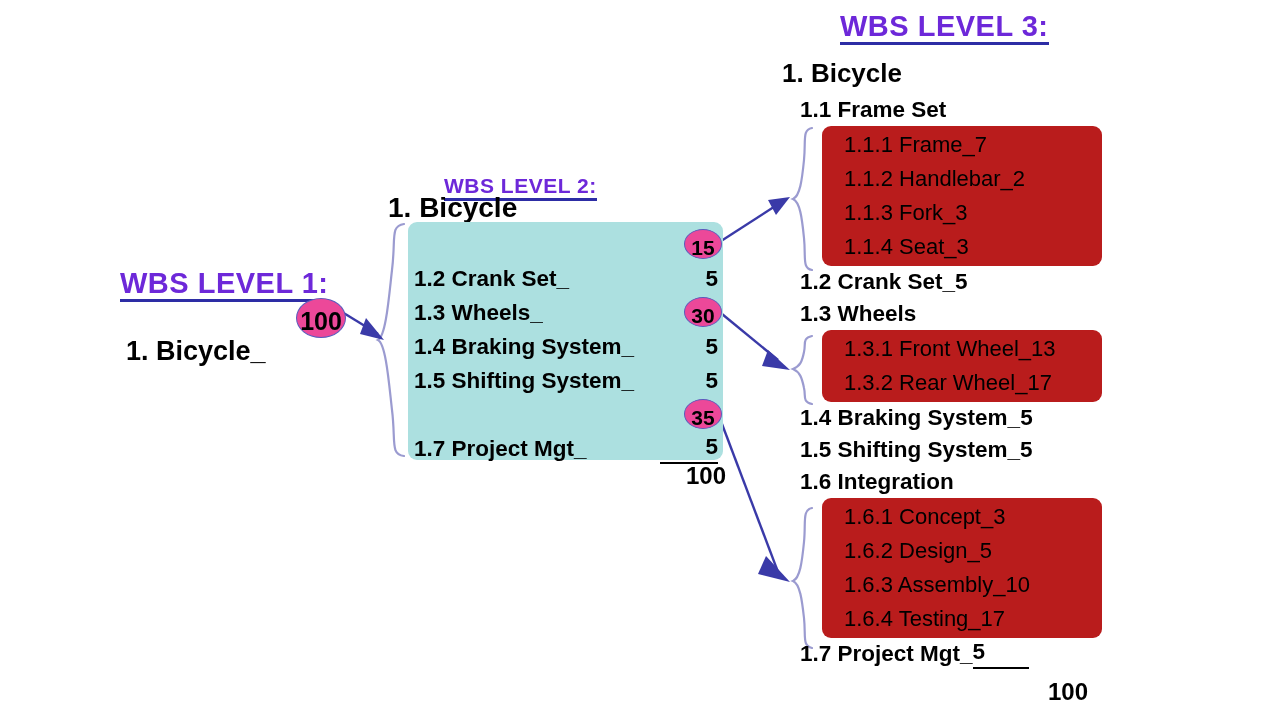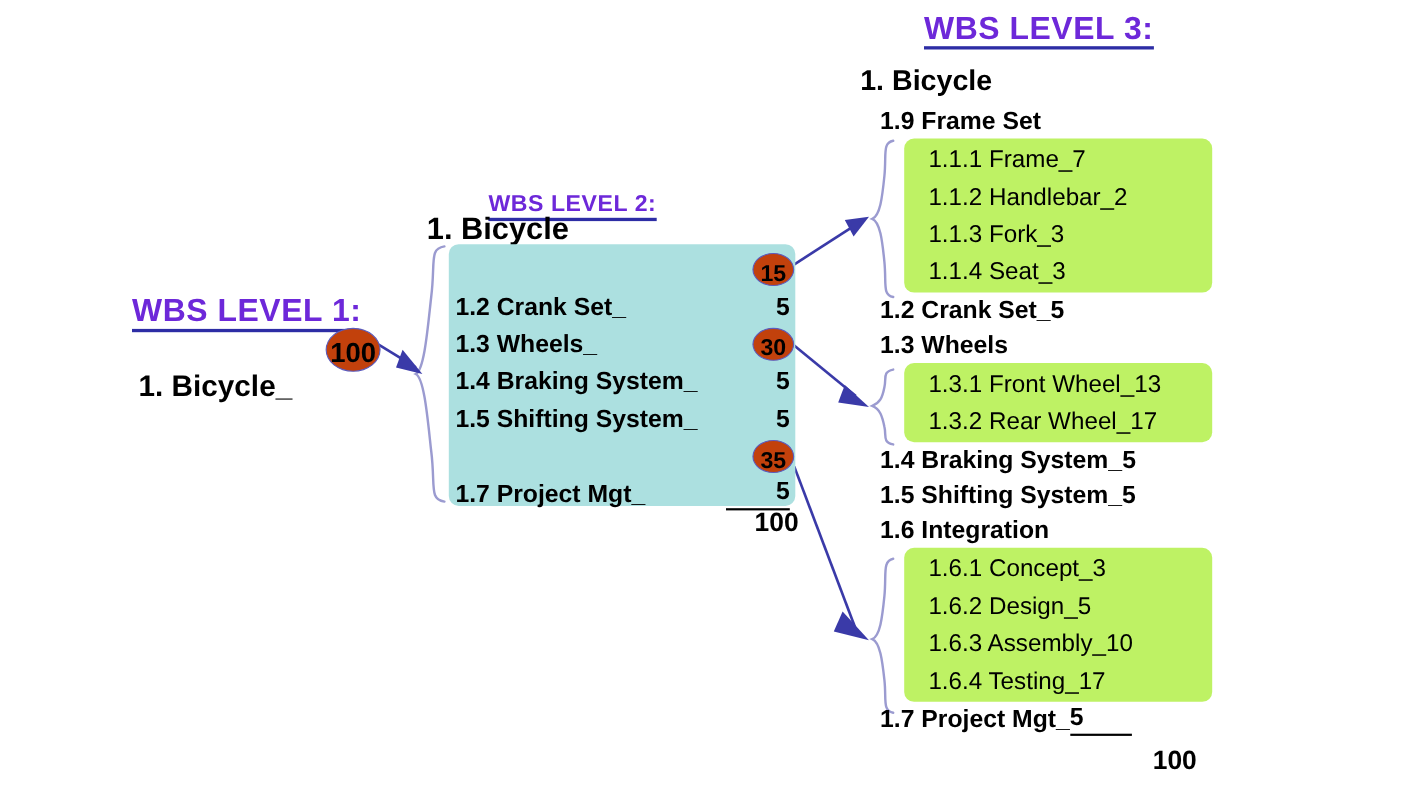--- a/index.html
+++ b/index.html
@@ -47,21 +47,21 @@
   .teal {
     background: #ace0e0;
     border-radius: 9px;
   }
 
   
   .circle-val {
     display: inline-block;
     border: 1.6px solid #5b5bbd;
     border-radius: 50%;
-    background: #c2410c;
+    background: #ec4899;
     text-align: center;
     line-height: 1;
   }
 
   
   .sumline {
     border-bottom: 2.5px solid #000;
   }
 
   
@@ -101,21 +101,21 @@
   #level3-root  { left: 782px; top: 58px; font-size: 26px; font-weight: bold; }
   #level3 { left: 800px; top: 94px; width: 302px; font-size: 22px; }
   #level3 .grp-head {
     font-weight: bold; font-size: 22.5px;
     height: 32px; display: flex; align-items: center;
     position: relative;
   }
   #level3 .grp-head .val { right: 4px; width: 56px; }
   #level3 .sub {
     margin-left: 22px;
-    background: #bef264;
+    background: #b91c1c;
     border-radius: 9px;
     padding: 2px 0;
     width: 280px;
   }
   #level3 .sub .r {
     height: 34px; display: flex; align-items: center;
     position: relative; font-weight: normal; padding-left: 22px;
   }
   #level3 .sub .val { right: 10px; width: 52px; }
   #level3-total-wrap { left: 1020px; top: 678px; font-size: 24px; font-weight: bold; }
@@ -193,21 +193,21 @@
 <div class="abs" id="level2-total-wrap">
   <div id="level2-total">100</div>
 </div>
 
 <div class="abs wbs-title" id="level3-title">WBS LEVEL 3:</div>
 
 <div class="abs" id="level3-root">1. Bicycle</div>
 
 <div class="abs" id="level3">
     <div class="grp-head">
-      <span>1.9 Frame Set</span>
+      <span>1.1 Frame Set</span>
     </div>
     <div class="sub">
       <div class="r">
         <span>1.1.1 Frame_</span>
         <span class="val">7</span>
       </div>
       <div class="r">
         <span>1.1.2 Handlebar_</span>
         <span class="val">2</span>
       </div>

